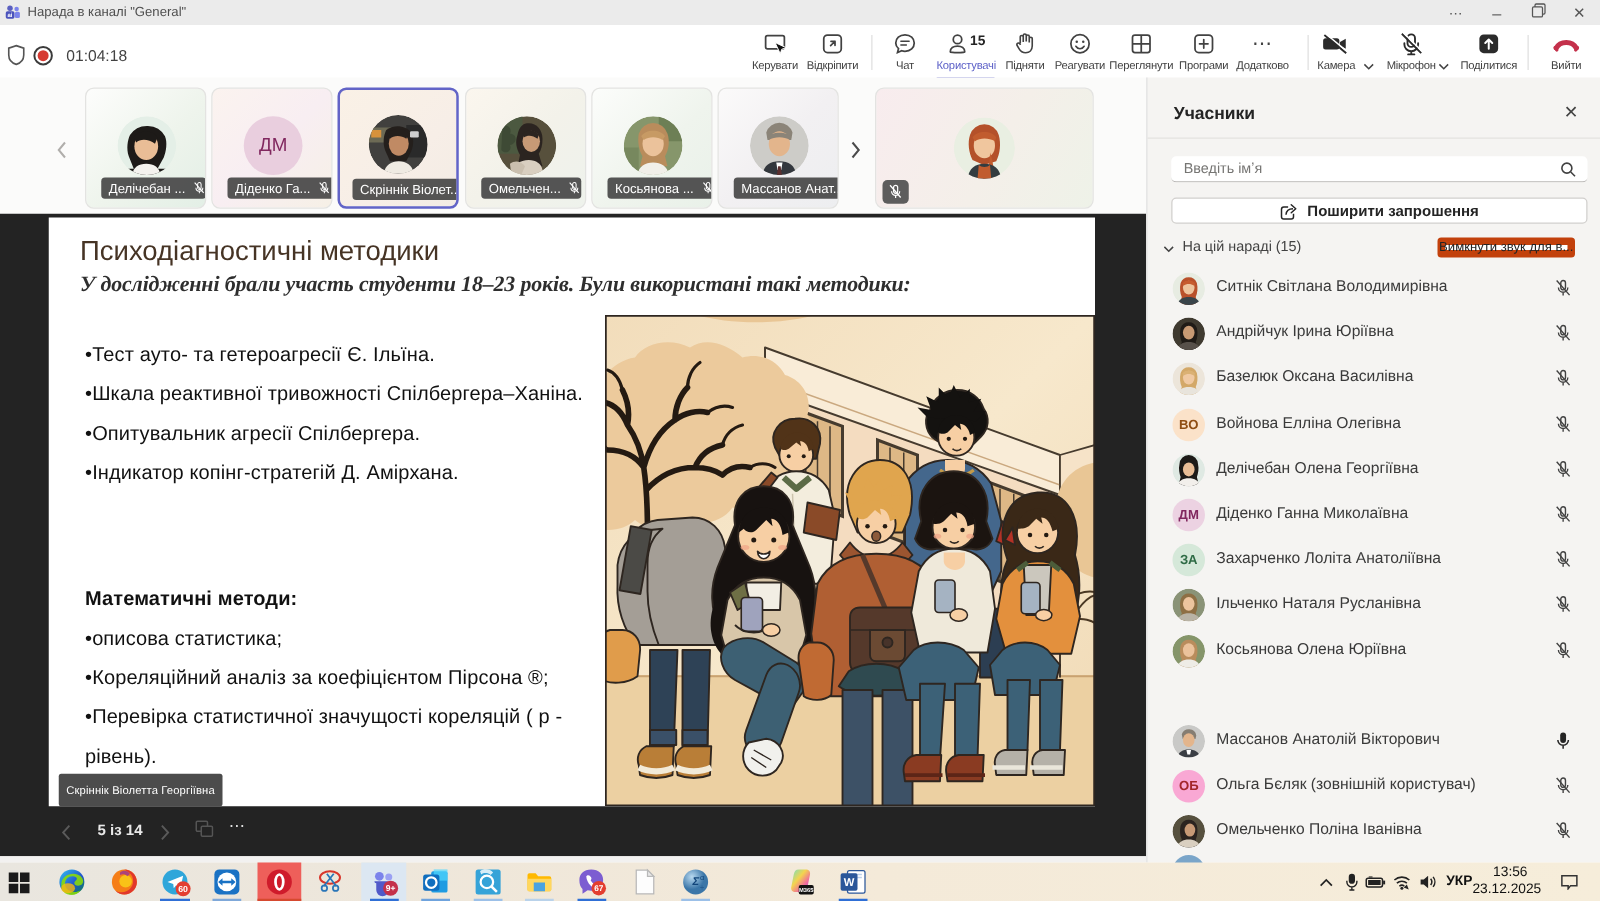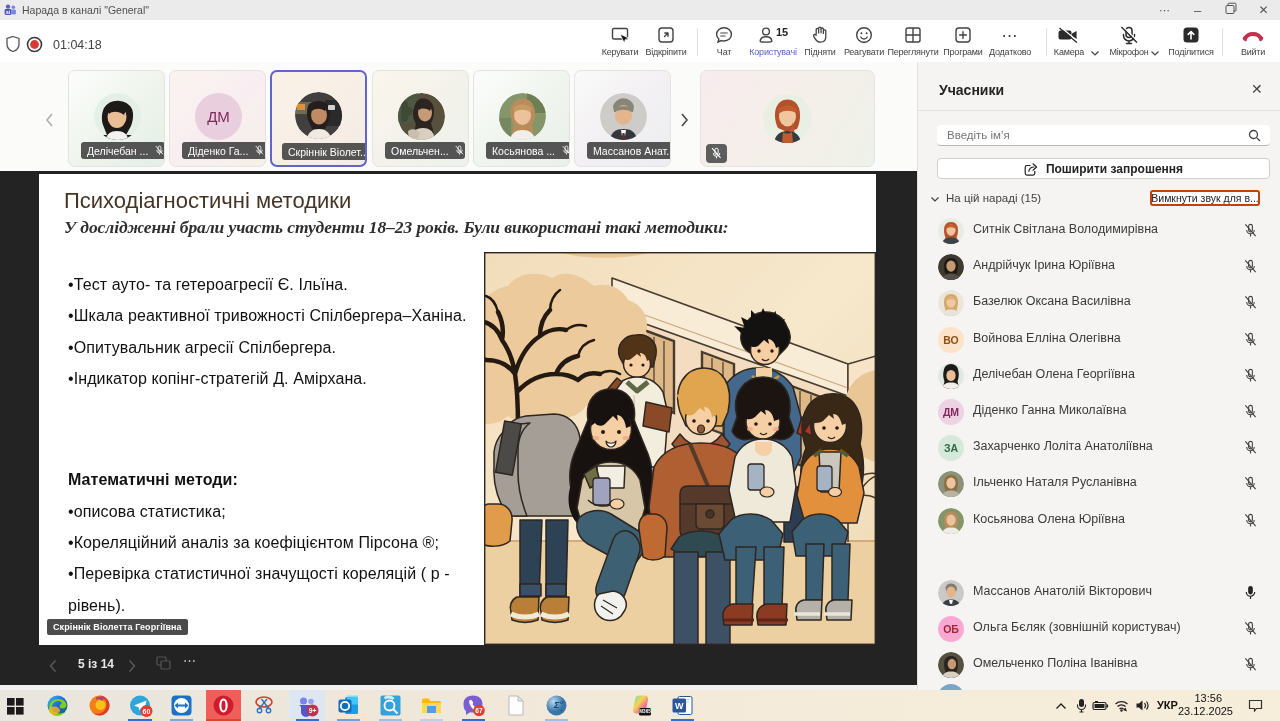--- a/index.html
+++ b/index.html
@@ -501,21 +501,21 @@
 <path d="M322 292 h18 l-2 56 h-16 Z" fill="#3c6177"></path>
 <path d="M348 292 h18 l-2 56 h-16 Z" fill="#3c6177"></path>
 <path d="M320 348 c-6 1-9 6-8 12 l1 8 h24 l1-20 Z" fill="#b5b1a8"></path>
 <path d="M350 348 c-6 1-9 6-8 12 l1 8 h24 l1-20 Z" fill="#b5b1a8"></path>
 <path d="M310 362 h26 M340 362 h26" stroke="#eae6da" stroke-width="3.5"></path>
 </g>
 <rect x="0.7" y="0.7" width="390.6" height="391.6" fill="none" stroke="#2e2620" stroke-width="1.4"></rect>
 </svg>
     </div>
   </div>
-  <div class="abs" style="left:47px;top:448px;height:16px;background:#4c4c4c;border-radius:2px;color:#fff;font-size:9px;display:flex;align-items:center;padding:0 6px;font-weight:bold;letter-spacing:0.1px">Скріннік Віолетта Георгіївна</div>
+  <div class="abs" style="left:47px;top:448px;height:26px;background:#4c4c4c;border-radius:2px;color:#fff;font-size:9px;display:flex;align-items:center;padding:0 6px;font-weight:normal;letter-spacing:0.1px">Скріннік Віолетта Георгіївна</div>
   <div id="snav">
     <svg class="abs" style="left:49px;top:11px" width="8" height="14" viewBox="0 0 8 14">
           <path d="M6.5 1.5 L1.5 7 L6.5 12.5" fill="none" stroke="#5a5a5a" stroke-width="1.5"></path>
         </svg>
     <div class="abs" style="left:78px;top:9px;color:#e8e8e8;font-size:12px;font-weight:bold">5 із 14</div>
     <svg class="abs" style="left:128px;top:11px" width="8" height="14" viewBox="0 0 8 14">
           <path d="M1.5 1.5 L6.5 7 L1.5 12.5" fill="none" stroke="#5a5a5a" stroke-width="1.5"></path>
         </svg>
     <svg class="abs" style="left:156px;top:8px" width="15" height="14" viewBox="0 0 15 14">
           <rect x="1" y="1" width="9" height="8" rx="1" fill="none" stroke="#555" stroke-width="1.2"></rect>
@@ -546,21 +546,21 @@
           <path d="M4.8 9.8 c.2-3 2.4-4.8 5.6-4.8" fill="none" stroke="#242424" stroke-width="1.2"></path>
           <path d="M9 1.8 L12.6 5 L9 8.2" fill="none" stroke="#242424" stroke-width="1.2" stroke-linejoin="round" stroke-linecap="round"></path>
         </svg>
     <span style="font-size:12px;font-weight:bold;color:#242424">Поширити запрошення</span>
   </div>
 
   <svg class="abs" style="left:12px;top:134px" width="10" height="7" viewBox="0 0 10 7">
         <path d="M1.5 1.5 L5 5 L8.5 1.5" fill="none" stroke="#424242" stroke-width="1.2"></path>
       </svg>
   <div class="abs" style="left:28px;top:130px;font-size:11.5px;color:#424242">На цій нараді (15)</div>
-  <div class="abs" style="left:232px;top:128px;width:110px;height:16px;background:#fff;border:2px solid #c2410c;border-radius:3px;display:flex;align-items:center;justify-content:center;font-size:10.5px;color:#242424;white-space:nowrap">Вимкнути звук для в...</div>
+  <div class="abs" style="left:232px;top:128px;width:110px;height:16px;background:#fff;border:6px solid #c2410c;border-radius:3px;display:flex;align-items:center;justify-content:center;font-size:10.5px;color:#242424;white-space:nowrap">Вимкнути звук для в...</div>
 
   <div class="prow" style="top:151px">
     <svg class="pav" width="28" height="28" viewBox="0 0 28 28">
           <circle cx="14" cy="14" r="14" fill="#e7ece2"></circle>
           <path d="M7 9 a7.5 7.5 0 0 1 14 0 c1 4 .5 9-1 12 l2 7 h-16 l2-7 c-1.5-3-2-8-1-12 Z" fill="#b9512b"></path>
           <ellipse cx="14" cy="13" rx="5" ry="6" fill="#eec49d"></ellipse>
           <path d="M8.5 9.5 c2-3.5 9-3.5 11 0 l-.8 2 c-3-2-6.5-2-9.4 0 Z" fill="#c75c2f"></path>
           <path d="M4 28 c1-5 5-7 10-7 s9 2 10 7 Z" fill="#39444a"></path>
         </svg>
     <div class="pnm">Ситнік Світлана Володимирівна</div>

